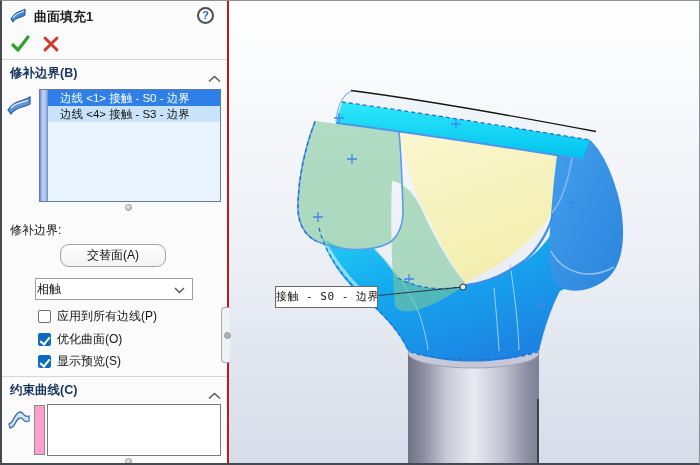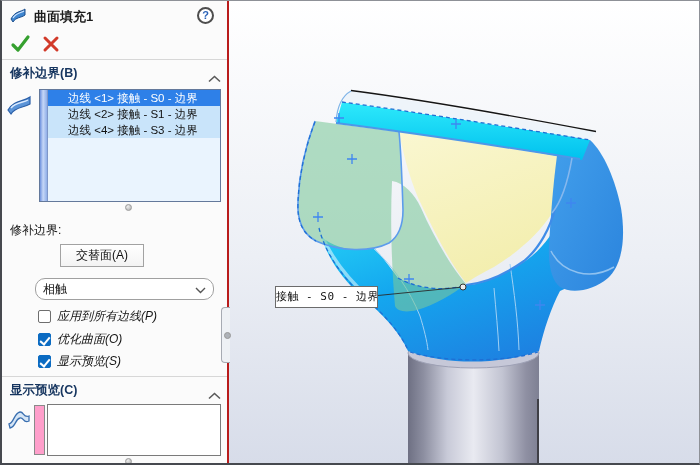--- a/index.html
+++ b/index.html
@@ -18,36 +18,36 @@
                 line-height:13px; background:#fff; }
   .hr{ position:absolute; left:0; width:100%; height:1px; background:#d7d7d7; }
   .group-hd{ font-size:12.5px; font-weight:bold; color:var(--section-header-text,#16355f); }
   .chev{ stroke:#5a5a5a; stroke-width:1.6; fill:none; }
   
   .listwrap{ position:absolute; left:37px; width:182px; border:1px solid #64799b;
              background:var(--list-empty-bg,#eaf4fe); display:flex; }
   .sel-bar{ width:8px; background:linear-gradient(90deg,#6f92de,#c6d7f7 45%,#8faee8);
             border-right:1px solid #7e96c8; }
   .sel-items{ flex:1; overflow:hidden; }
-  .sel-item{ font-size:11.5px; height:16px; line-height:16px; padding-left:20px;
+  .sel-item{ font-size:11.5px; height:16px; line-height:16px; padding-left:12px;
              color:#111; background:var(--list-item-bg,#c9e4fa); white-space:nowrap; }
   .sel-item.selected{ background:var(--selected-item-bg,#2e80e8); color:#fff; }
   .resize-dot{ position:absolute; left:123px; width:7px; height:7px; border-radius:50%;
                background:radial-gradient(circle at 35% 30%,#efefef,#ababab);
                border:1px solid #9a9a9a; }
   .pm-label{ font-size:12px; color:#141414; }
-  .pm-btn{ position:absolute; left:58px; width:84px; height:23px; font-size:12px;
+  .pm-btn{ position:absolute; left:58px; width:106px; height:23px; font-size:12px;
            color:#111; background:linear-gradient(#ffffff,#f3f3f3);
-           border:1px solid #a2a2a2; border-radius:0; text-align:center;
+           border:1px solid #a2a2a2; border-radius:9px; text-align:center;
            line-height:21px; }
-  .pm-select{ position:absolute; left:33px; width:179px; height:22px; background:#fff;
-              border:1px solid #a0a0a0; border-radius:10px; font-size:12px; color:#111;
-              line-height:20px; padding-left:7px; }
+  .pm-select{ position:absolute; left:33px; width:158px; height:22px; background:#fff;
+              border:1px solid #a0a0a0; border-radius:0; font-size:12px; color:#111;
+              line-height:20px; padding-left:1px; }
   .pm-select svg{ position:absolute; right:7px; top:8px; }
-  .cb-row{ position:absolute; left:36px; display:flex; align-items:center;font-style:italic; }
+  .cb-row{ position:absolute; left:36px; display:flex; align-items:center; }
   .cb-box{ width:13px; height:13px; border:1px solid #6e6e6e; background:#fff;
            border-radius:2px; margin-right:6px; position:relative; flex:none; }
   .cb-box.checked{ background:var(--checkbox-blue,#0b6bc2); border-color:var(--checkbox-blue,#0b6bc2); }
   .cb-box.checked::after{ content:""; position:absolute; left:3px; top:0.5px; width:4px;
            height:8px; border:solid #fff; border-width:0 2px 2px 0; transform:rotate(40deg); }
   .cb-label{ font-size:12px; color:#141414; }
   .pink-bar{ position:absolute; left:32px; width:11px; border:1px solid #8a8a8a;
              background:var(--pink-bar,#ff9fcb); }
   .empty-list{ position:absolute; left:45px; width:174px; border:1px solid #7a7a7a;
                background:#fff; }
@@ -212,21 +212,20 @@
     <div class="abs" style="left:3px; top:92px;">
       <svg width="28" height="24">
           <path d="M3,17 C9,7 18,9 25,4 L25,11 C18,15 10,14 6,21 Z" fill="#5b94d8" stroke="#2a5fa8" stroke-width="1.2"></path>
         <path d="M6,15 C11,9 18,10 23,7" stroke="#dcebff" stroke-width="1.4" fill="none"></path>
         </svg>
     </div>
     <div class="listwrap" style="top:88px; height:113px;">
       <div class="sel-bar"></div>
       <div class="sel-items">
         <div class="sel-item selected">边线 &lt;1&gt; 接触 - S0 - 边界</div>
-        <div class="sel-item">边线 &lt;2&gt; 接触 - S1 - 边界</div>
         <div class="sel-item">边线 &lt;4&gt; 接触 - S3 - 边界</div>
       </div>
     </div>
     <div class="resize-dot" style="top:203px;"></div>
 
     <div class="abs pm-label" style="left:8px; top:221px;">修补边界:</div>
     <div class="pm-btn" style="top:243px;">交替面(A)</div>
 
     <div class="pm-select" style="top:277px;">
       <span>相触</span>
@@ -243,21 +242,21 @@
       <span class="cb-box checked"></span>
       <span class="cb-label">优化曲面(O)</span>
     </div>
     <div class="cb-row" style="top:352px;">
       <span class="cb-box checked"></span>
       <span class="cb-label">显示预览(S)</span>
     </div>
 
     <div class="hr" style="top:375px;"></div>
 
-    <div class="abs group-hd" style="left:8px; top:381px;">显示预览(C)</div>
+    <div class="abs group-hd" style="left:8px; top:381px;">约束曲线(C)</div>
     <div class="abs" style="left:206px; top:385px;">
       <svg width="13" height="8">
           <polyline class="chev" points="1,6.5 6.5,1.5 12,6.5"></polyline>
         </svg>
     </div>
     <div class="abs" style="left:4px; top:407px;">
       <svg width="26" height="22">
           <path d="M3,16 C8,15 8,5 14,4 C18,3.5 17,10 23,8 L23,13 C17,16 18,9 14,10 C9,11 10,19 4,20 Z" fill="#d6e6f6" stroke="#3a6fb0" stroke-width="1.3"></path>
         </svg>
     </div>

